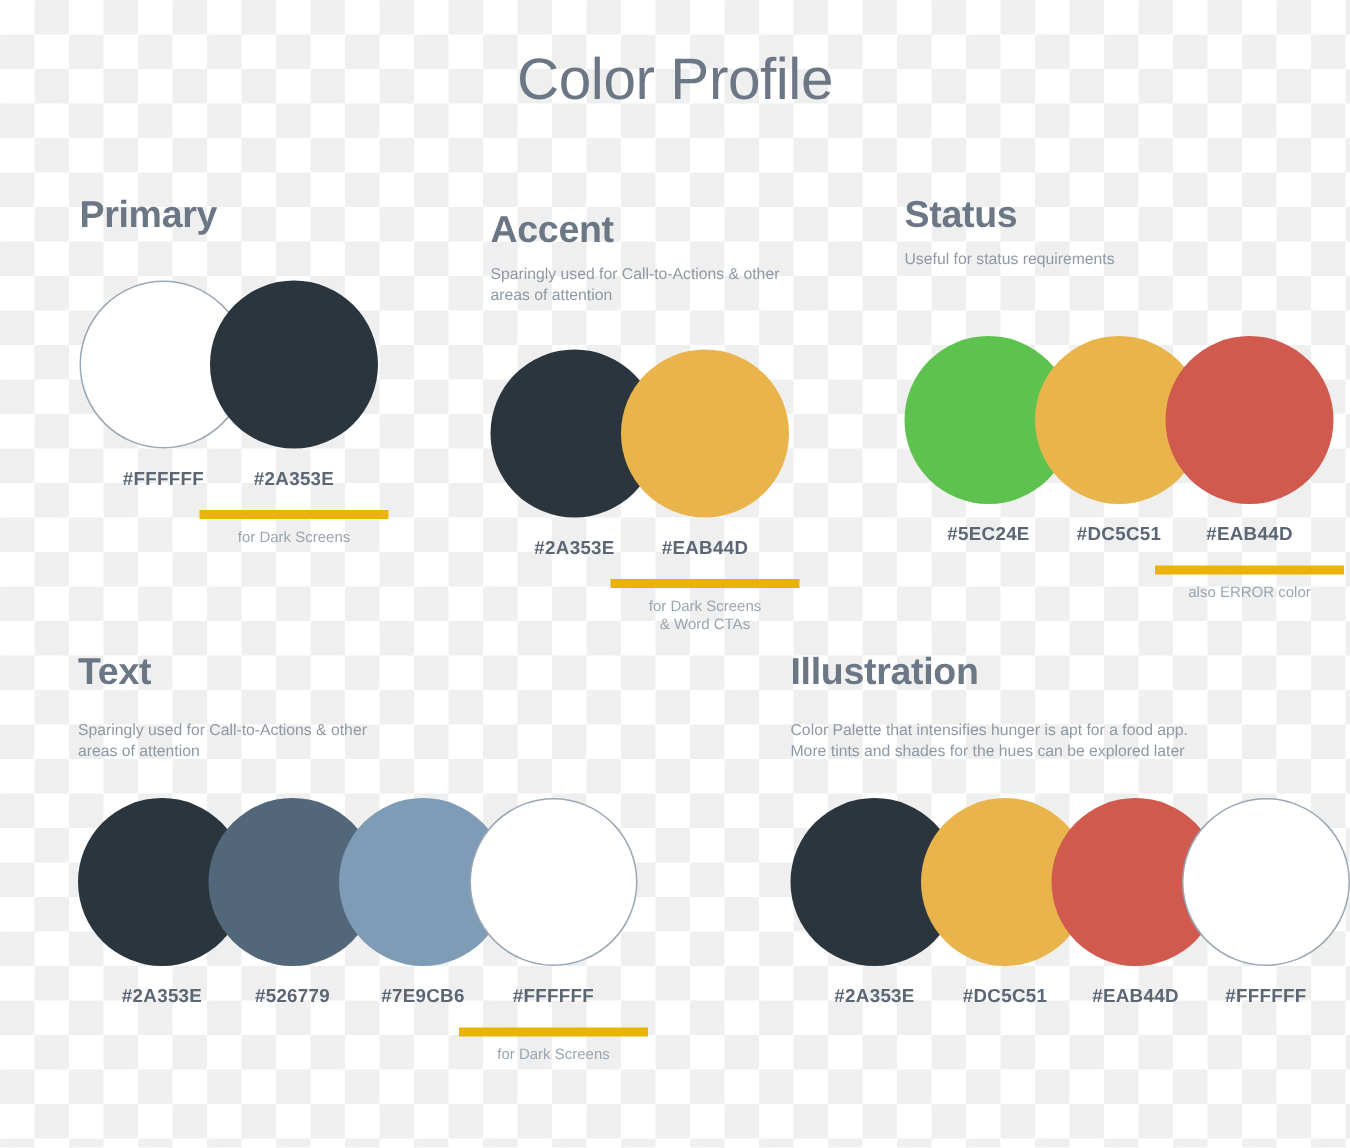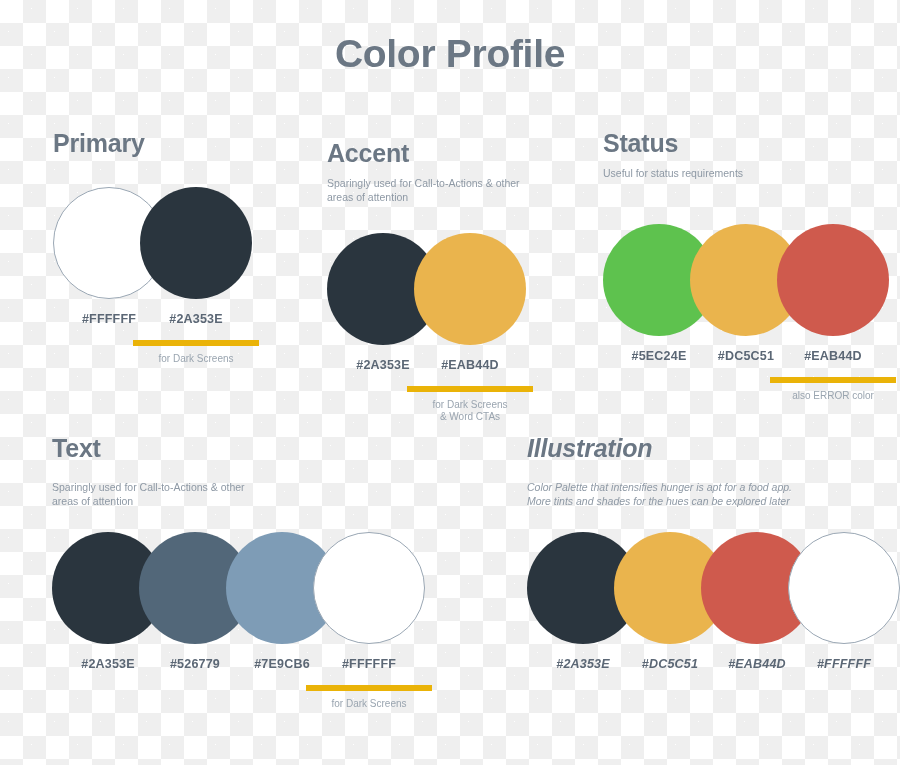--- a/index.html
+++ b/index.html
@@ -31,21 +31,21 @@
   }
 
   
   .page-title {
     position: absolute;
     left: 0;
     top: 32px;
     width: 900px;
     text-align: center;
     font-size: 39px;
-    font-weight: bold;
+    font-weight: normal;
     letter-spacing: -0.3px;
     color: #6b7784;
   }
 
   
   .section { position: absolute; }
 
   .section-title {
     font-size: 25px;
     font-weight: bold;
@@ -108,21 +108,21 @@
     line-height: 12px;
     color: #9aa5b0;
     white-space: pre-line;
   }
 
   
   .sec-primary      { left: 53px;  top: 129px; }
   .sec-accent       { left: 327px; top: 129px; margin-top: 10px; }
   .sec-status       { left: 603px; top: 129px; }
   .sec-text         { left: 52px;  top: 434px; }
-  .sec-illustration { left: 527px; top: 434px; font-style: italic; }
+  .sec-illustration { left: 527px; top: 434px; }
 
   .sec-primary .section-desc,
   .sec-accent  .section-desc,
   .sec-status  .section-desc  { margin-top: 9px; }
 
   .sec-text .section-desc,
   .sec-illustration .section-desc { margin-top: 18px; }
 
   .sec-primary .swatches      { margin-top: 29px; }
   .sec-accent  .swatches      { margin-top: 29px; }

